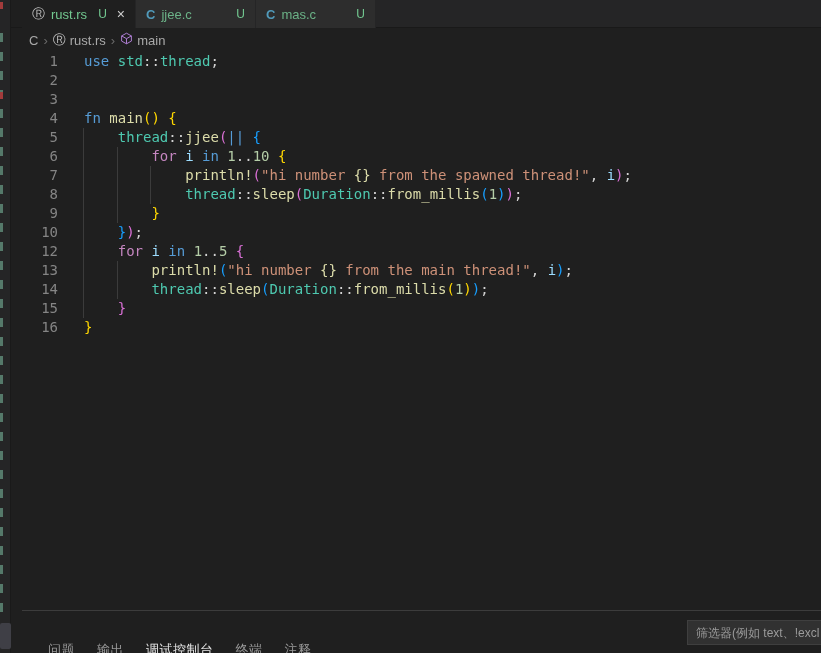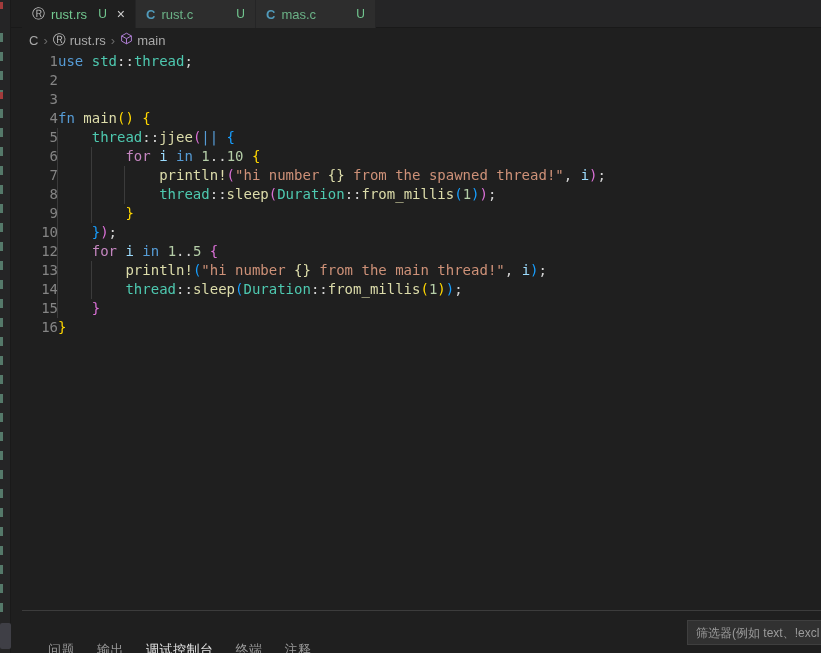--- a/index.html
+++ b/index.html
@@ -40,21 +40,21 @@
   .breadcrumb { display:flex; align-items:center; height:24px; padding-left:18px; gap:5px; font-size:13px; color:#a9a9a9; background:#1f1f1f; }
   .breadcrumb .sep { color:#6a6a6a; font-size:13px; }
   .breadcrumb .bc-item { display:flex; align-items:center; gap:4px; cursor:pointer; }
   .cube-svg { display:inline-block; }
 
   
   .editor { position:relative; background:#1f1f1f; }
   .row { position:relative; display:flex; height:19px; font-family:"DejaVu Sans Mono", monospace; font-size:14px; line-height:19px; }
   .num { width:47px; text-align:right; color:#858585; flex:none; z-index:2; }
   .row.cur .num { color:#c6c6c6; }
-  .txt { position:relative; white-space:pre; z-index:2; }
+  .txt { position:relative; margin-left:26px; white-space:pre; z-index:2; }
   .guide { position:absolute; top:0; bottom:0; width:1px; background:#3b3b3b; }
   .curline { position:absolute; left:55px; right:0; top:0; height:19px; border:1px solid #3d3d3d; border-right:none; z-index:1; }
   
   .tok-kw{color:#569CD6} .tok-ctrl{color:#C586C0} .tok-typ{color:#4EC9B0}
   .tok-fn{color:#DCDCAA} .tok-var{color:#9CDCFE} .tok-num{color:#B5CEA8}
   .tok-str{color:#CE9178} .tok-fmt{color:#DCDCAA} .tok-pu{color:#D4D4D4}
   .tok-b1{color:#FFD700} .tok-b2{color:#DA70D6} .tok-b3{color:#179FFF}
   .tok-ws{color:#d4d4d4}
 
   
@@ -86,21 +86,21 @@
       <div class="lead"></div>
 
     <div class="tab active">
           <span class="icon-rust">Ⓡ</span>
           <span class="fname">rust.rs</span>
           <span class="badge">U</span>
           <span class="close">×</span>
         </div>
         <div class="tab">
           <span class="icon-c">C</span>
-          <span class="fname">rust.c</span>
+          <span class="fname">jjee.c</span>
           <span class="badge">U</span>
         </div>
         <div class="tab">
           <span class="icon-c">C</span>
           <span class="fname">mas.c</span>
           <span class="badge">U</span>
         </div>
       </div>
 
     <div class="breadcrumb">

